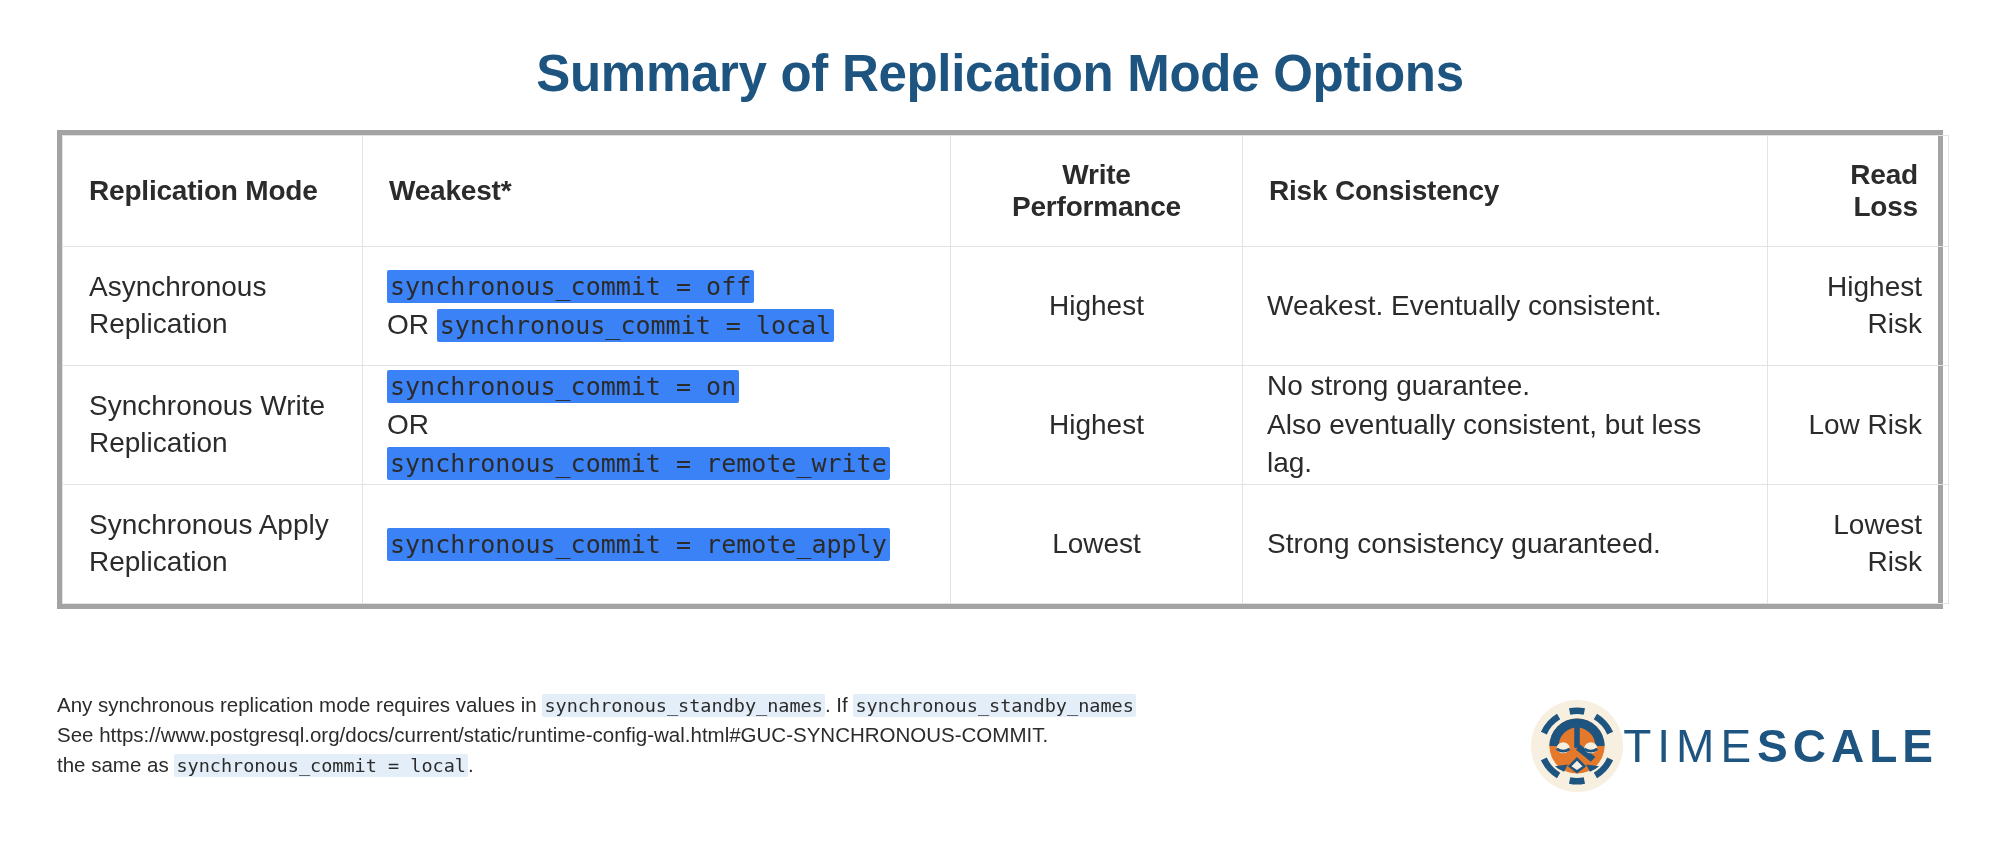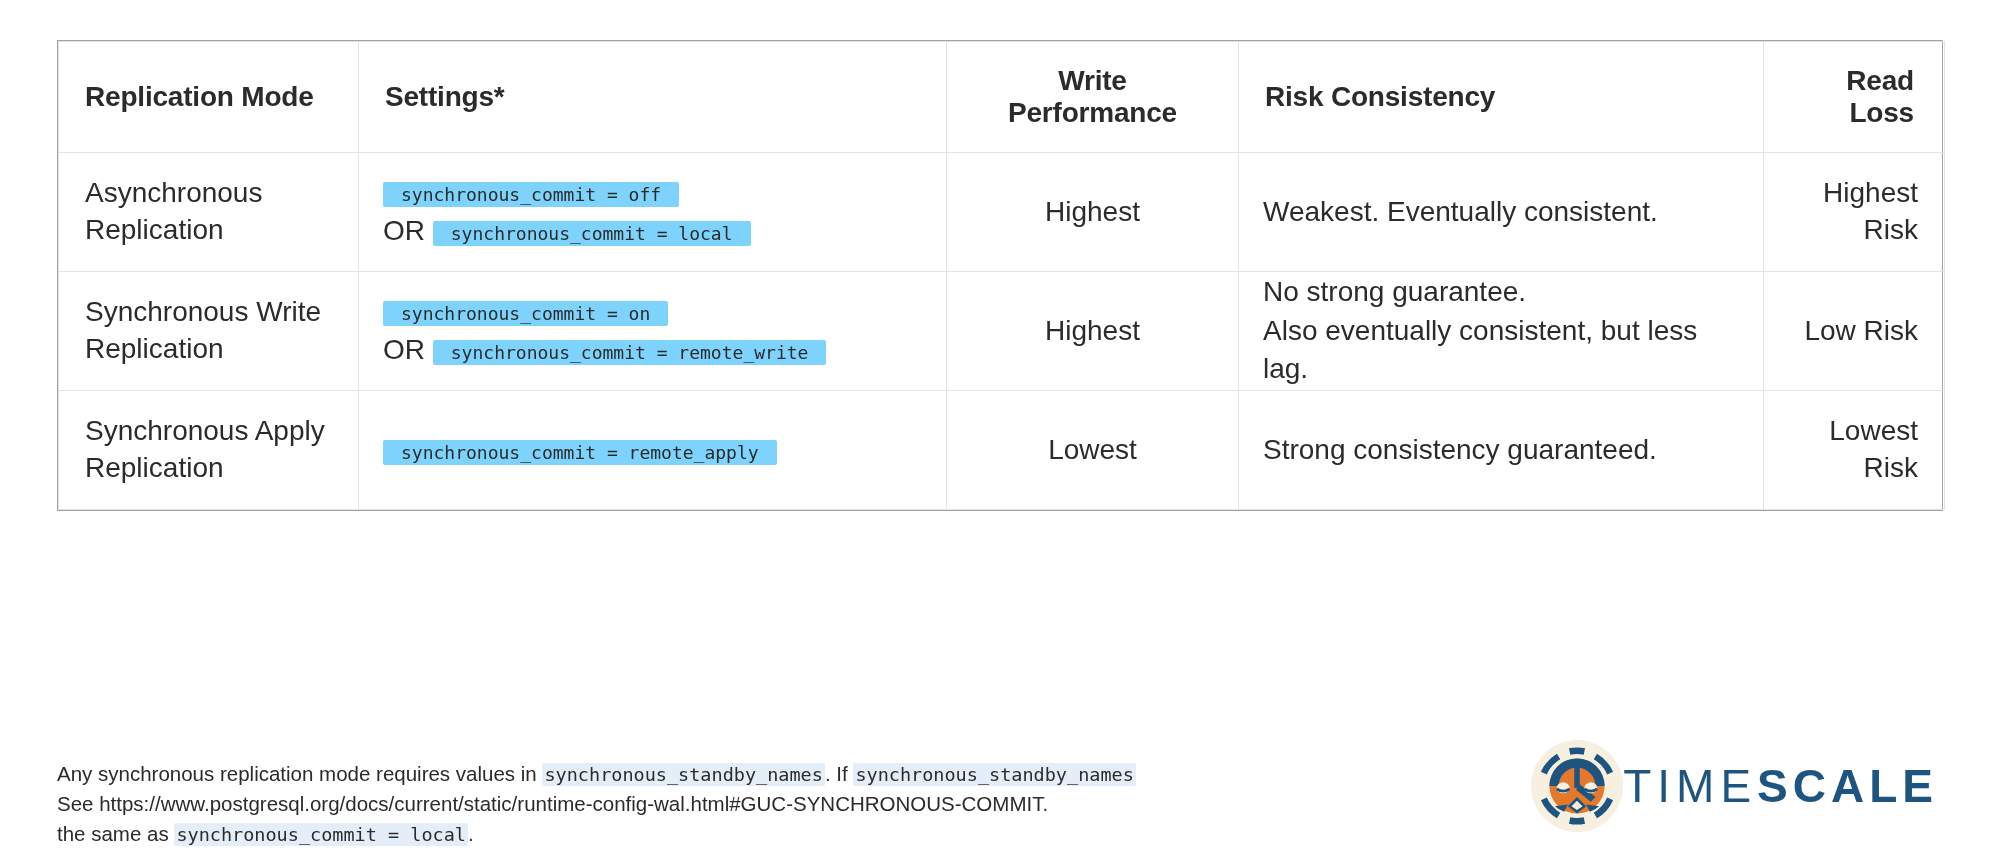--- a/index.html
+++ b/index.html
@@ -31,22 +31,22 @@
     font-weight: bold;
     color: #1d5480;
     letter-spacing: -0.3px;
     padding-top: 46px;
     line-height: 1.1;
     font-family: "Liberation Sans", sans-serif;
   }
 
   
   .table-wrap {
-    margin: 40px 57px 0 57px;
-    border: 1px solid #a3a3a3;
+    margin: 28px 57px 0 57px;
+    border: 5px solid #a3a3a3;
     box-sizing: border-box;
   }
   table.summary {
     width: 100%;
     border-collapse: collapse;
     table-layout: fixed;
   }
   table.summary col.c0 { width: 300px; }
   table.summary col.c1 { width: 588px; }
   table.summary col.c2 { width: 292px; }
@@ -78,36 +78,36 @@
   }
   .td-inner { padding: 0 26px; line-height: 1.32; }
   .td-mode     { text-align: left; }
   .td-settings { padding-left: 24px; padding-right: 12px; }
   .td-center   { text-align: center; padding: 0 14px; }
   .td-read     { text-align: left; padding-left: 24px; line-height: 1.32; }
   .td-loss     { text-align: right; padding-right: 26px; }
 
   code.kw {
     font-family: "DejaVu Sans Mono", "Liberation Mono", monospace;
-    background: #7dd3fc;
-    color: #2b2b2b;
-    font-size: 18px;
-    padding: 2px 18px;
+    background: #3b82f6;
+    color: #2b2b2b;
+    font-size: 25px;
+    padding: 2px 3px;
     border-radius: 2px;
     white-space: pre;
     letter-spacing: 0px;
   }
   .settings-line { display: block; line-height: 1.38; }
   .or-word { font-size: 28px; text-align: right; }
 
   
   .footer {
     position: absolute;
     left: 57px;
-    top: 719px;
+    top: 690px;
     width: 1250px;
   }
   .fn-line {
     font-size: 20.5px;
     line-height: 1.47;
     color: #2b2b2b;
     white-space: nowrap;
   }
   code.fn {
     font-family: "DejaVu Sans Mono", "Liberation Mono", monospace;
@@ -137,37 +137,38 @@
     white-space: nowrap;
   }
   .logo-text .lt-thin { font-weight: normal; }
   .logo-text .lt-bold { font-weight: bold; letter-spacing: 5px; }
 </style>
 </head>
 <body>
 
 <div class="page">
 
+  <div class="title">Summary of Replication Mode Options</div>
 
   <div class="table-wrap">
     <table class="summary">
       <colgroup>
         <col class="c0">
           <col class="c1">
           <col class="c2">
           <col class="c3">
           <col class="c4">
       </colgroup>
       <thead>
         <tr>
           <th>
             <div class="th-inner th-left">Replication Mode</div>
           </th>
           <th>
-            <div class="th-inner th-left">Settings*</div>
+            <div class="th-inner th-left">Weakest*</div>
           </th>
           <th>
             <div class="th-inner th-center">Write Performance</div>
           </th>
           <th>
             <div class="th-inner th-left">Risk Consistency</div>
           </th>
           <th>
             <div class="th-inner th-right">Read Loss</div>
           </th>

